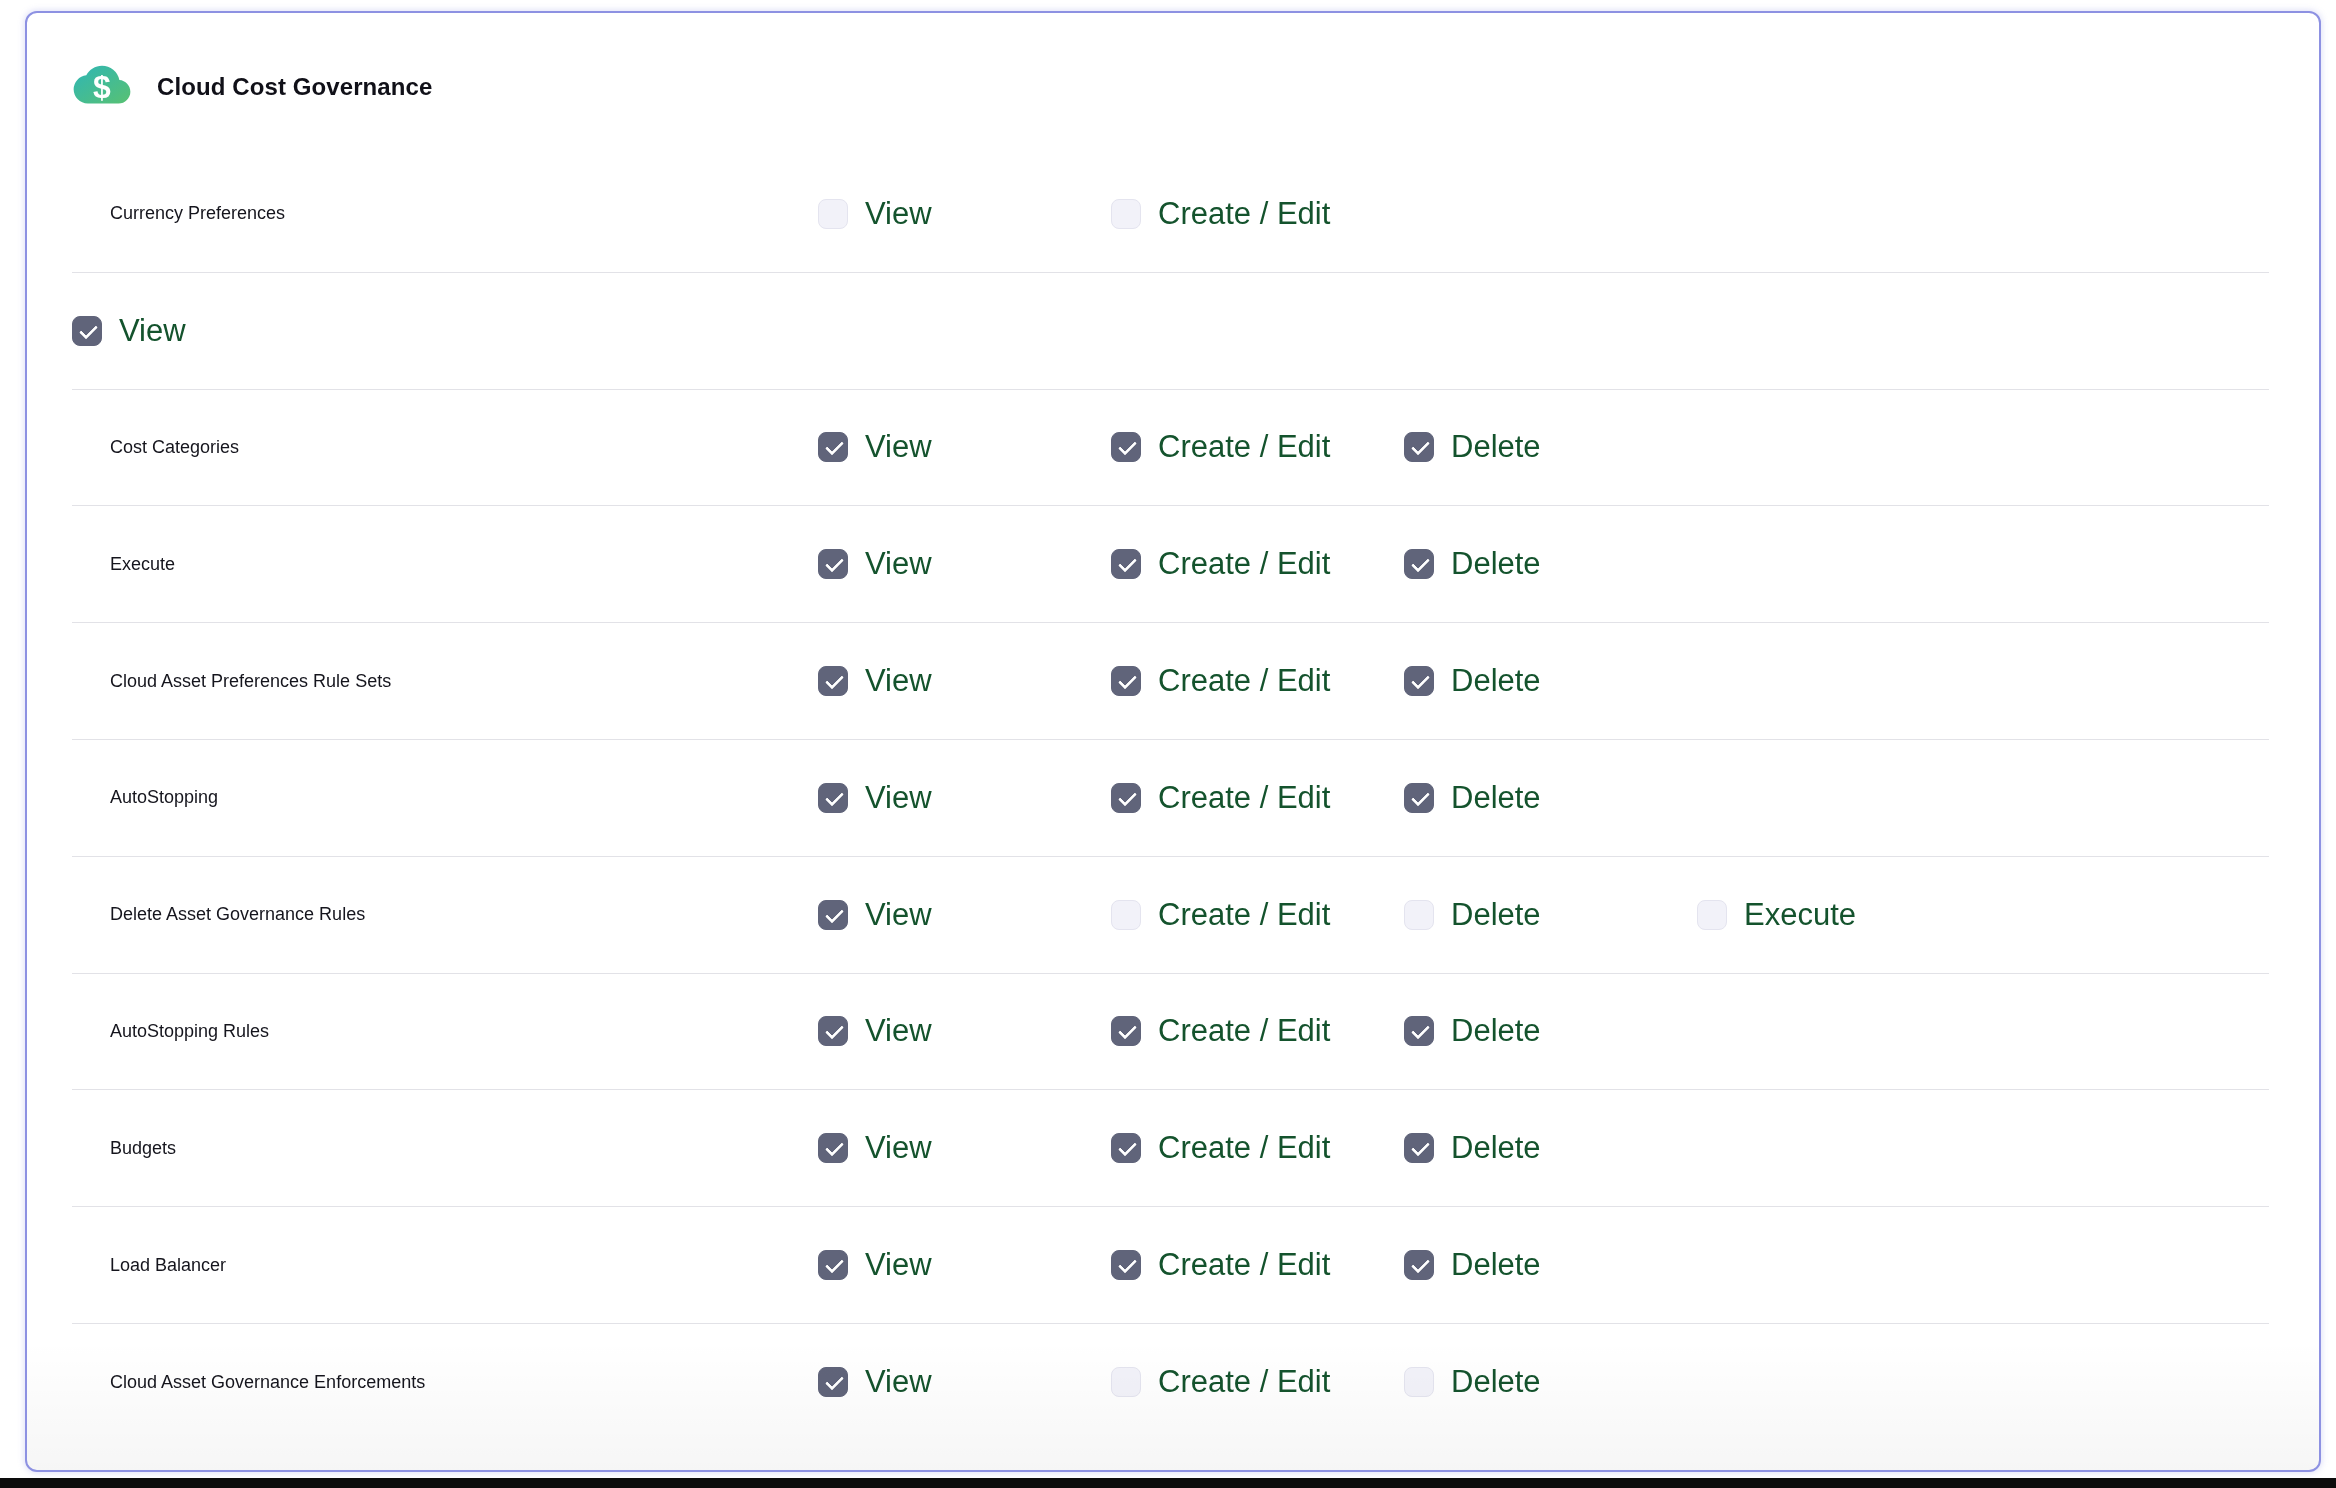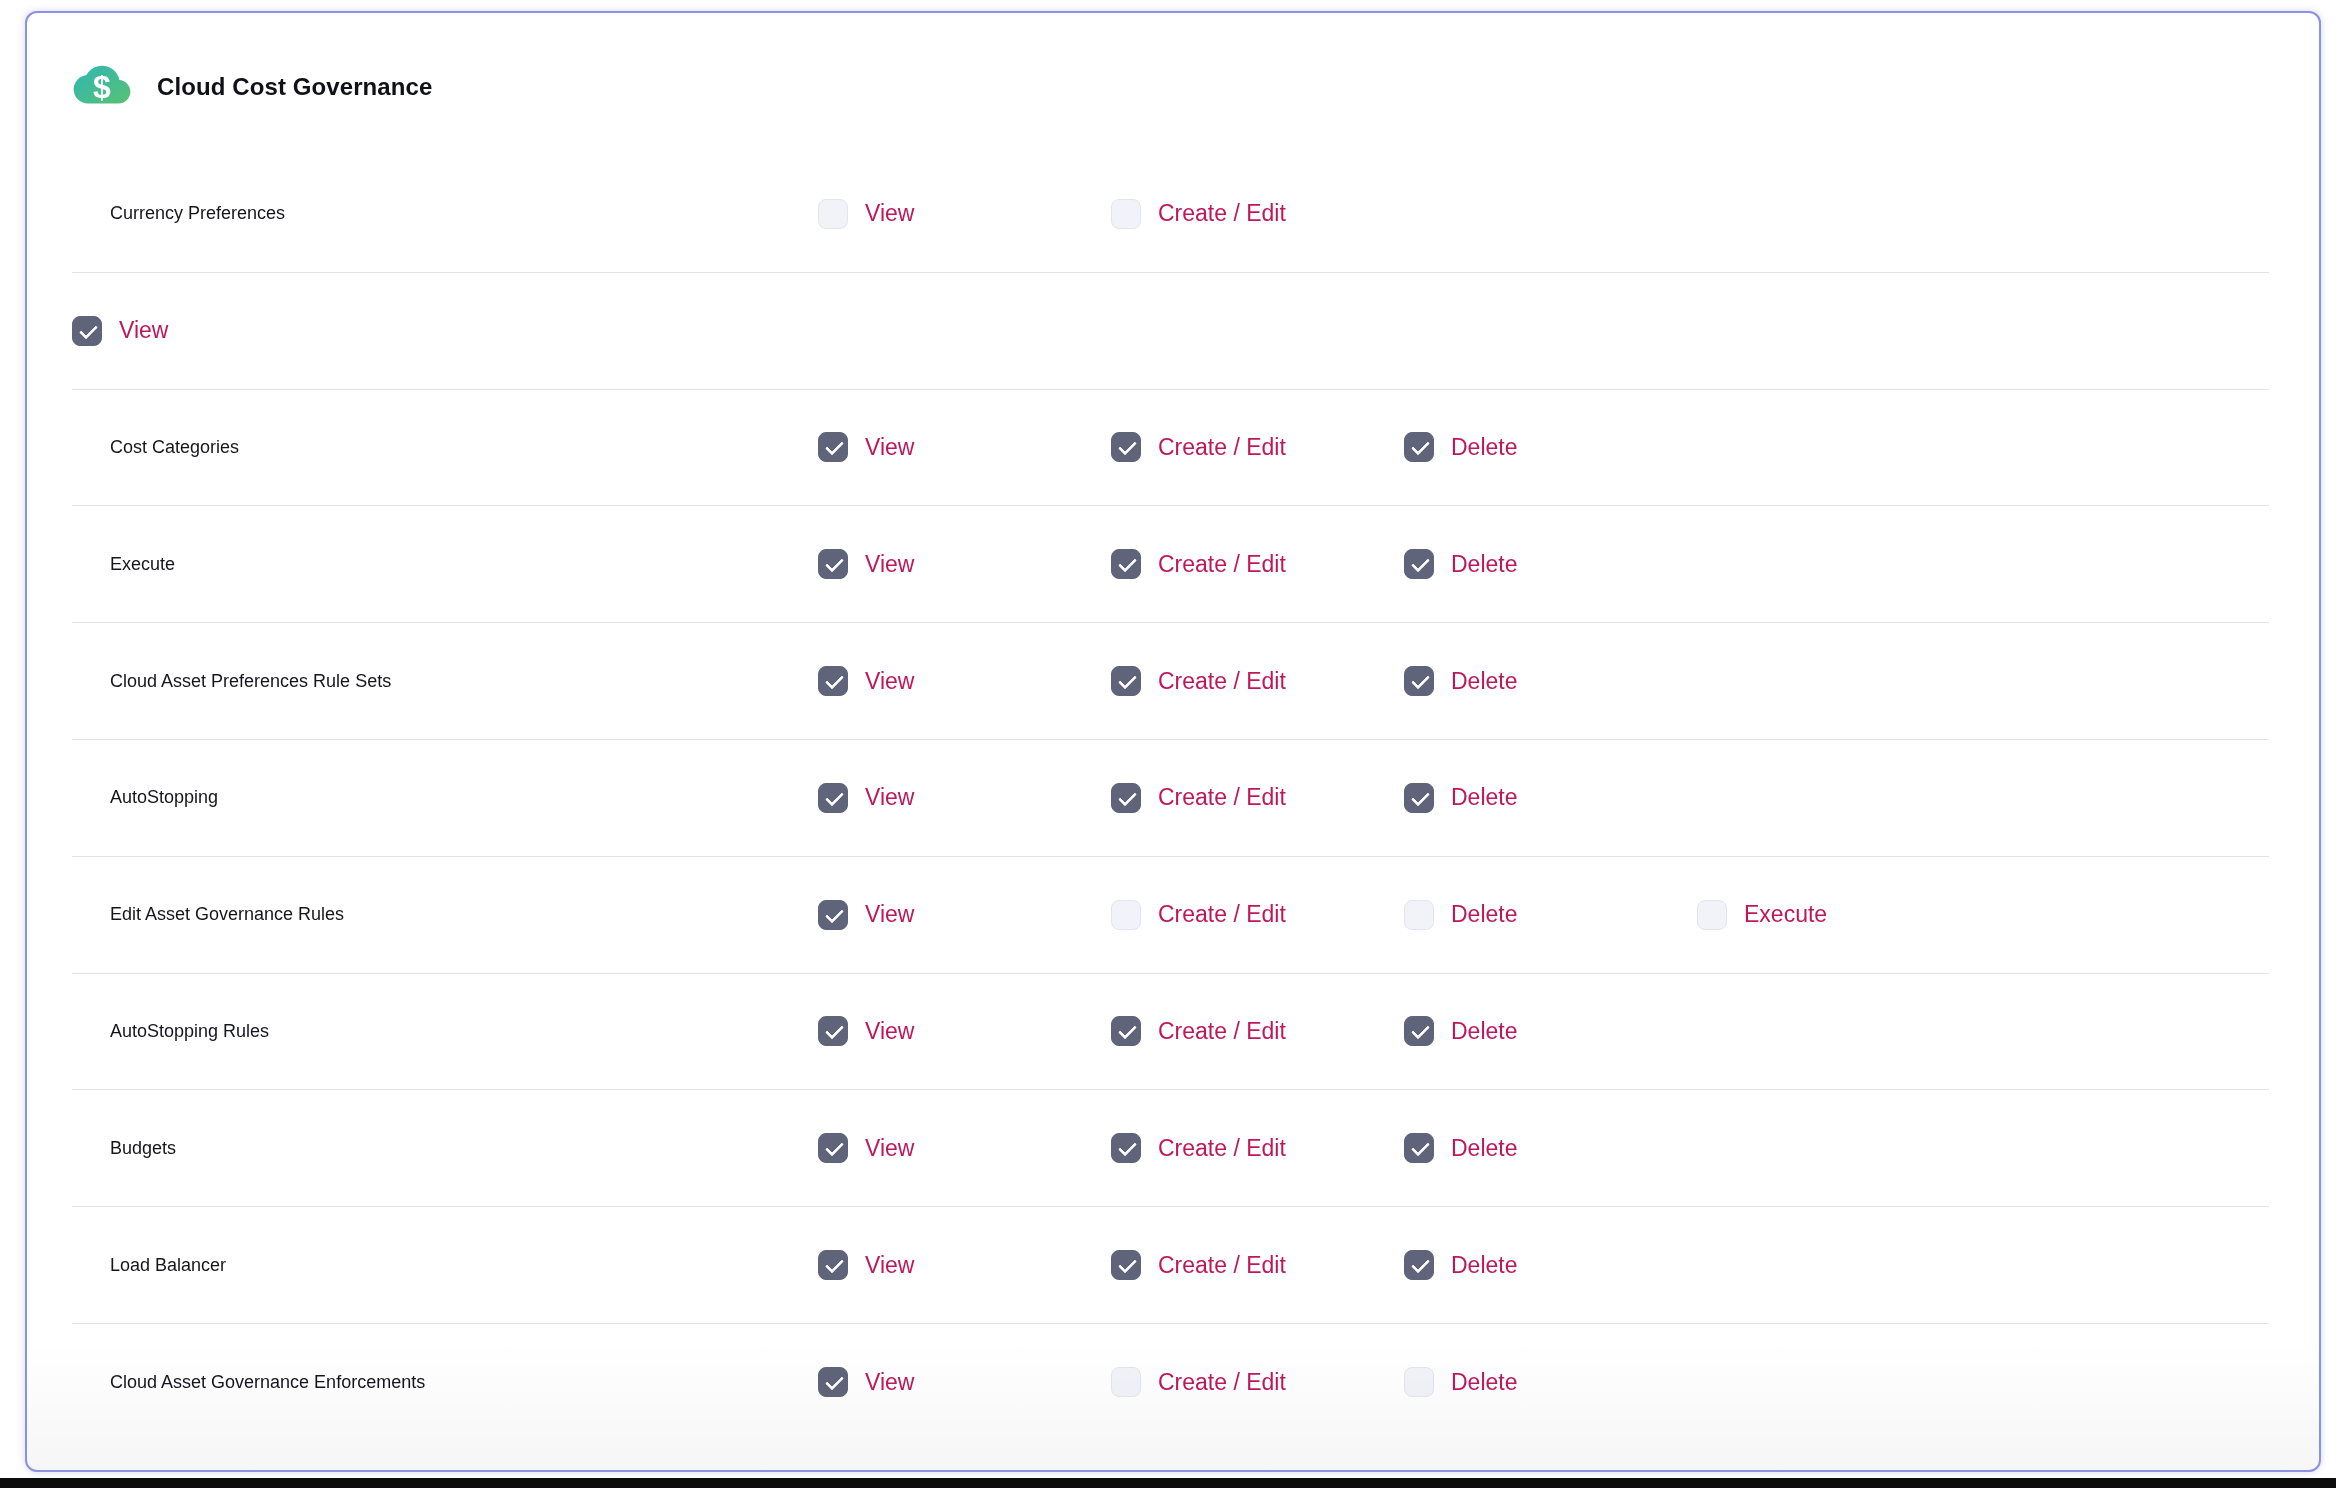--- a/index.html
+++ b/index.html
@@ -67,22 +67,22 @@
     font-size: 18px;
     color: #15151d;
   }
 
   .perm-cell {
     display: flex;
     align-items: center;
     gap: 17px;
   }
   .perm-label {
-    font-size: 23px;
-    color: #be185d;
+    font-size: 31px;
+    color: #14532d;
   }
   .checkbox {
     width: 30px;
     height: 30px;
     border-radius: 8px;
     background: #f2f2f9;
     border: 1px solid #e4e4ef;
     flex: 0 0 auto;
     cursor: pointer;
     position: relative;
@@ -210,21 +210,21 @@
             <span class="checkbox checked" role="checkbox" aria-checked="true"></span>
             <span class="perm-label">Create / Edit</span>
           </div>
           <div class="perm-cell">
             <span class="checkbox checked" role="checkbox" aria-checked="true"></span>
             <span class="perm-label">Delete</span>
           </div>
         </div>
 
   <div class="perm-row">
-    <div class="resource-label">Edit Asset Governance Rules</div>
+    <div class="resource-label">Delete Asset Governance Rules</div>
   <div class="perm-cell">
             <span class="checkbox checked" role="checkbox" aria-checked="true"></span>
             <span class="perm-label">View</span>
           </div>
           <div class="perm-cell">
             <span class="checkbox" role="checkbox" aria-checked="false"></span>
             <span class="perm-label">Create / Edit</span>
           </div>
           <div class="perm-cell">
             <span class="checkbox" role="checkbox" aria-checked="false"></span>

